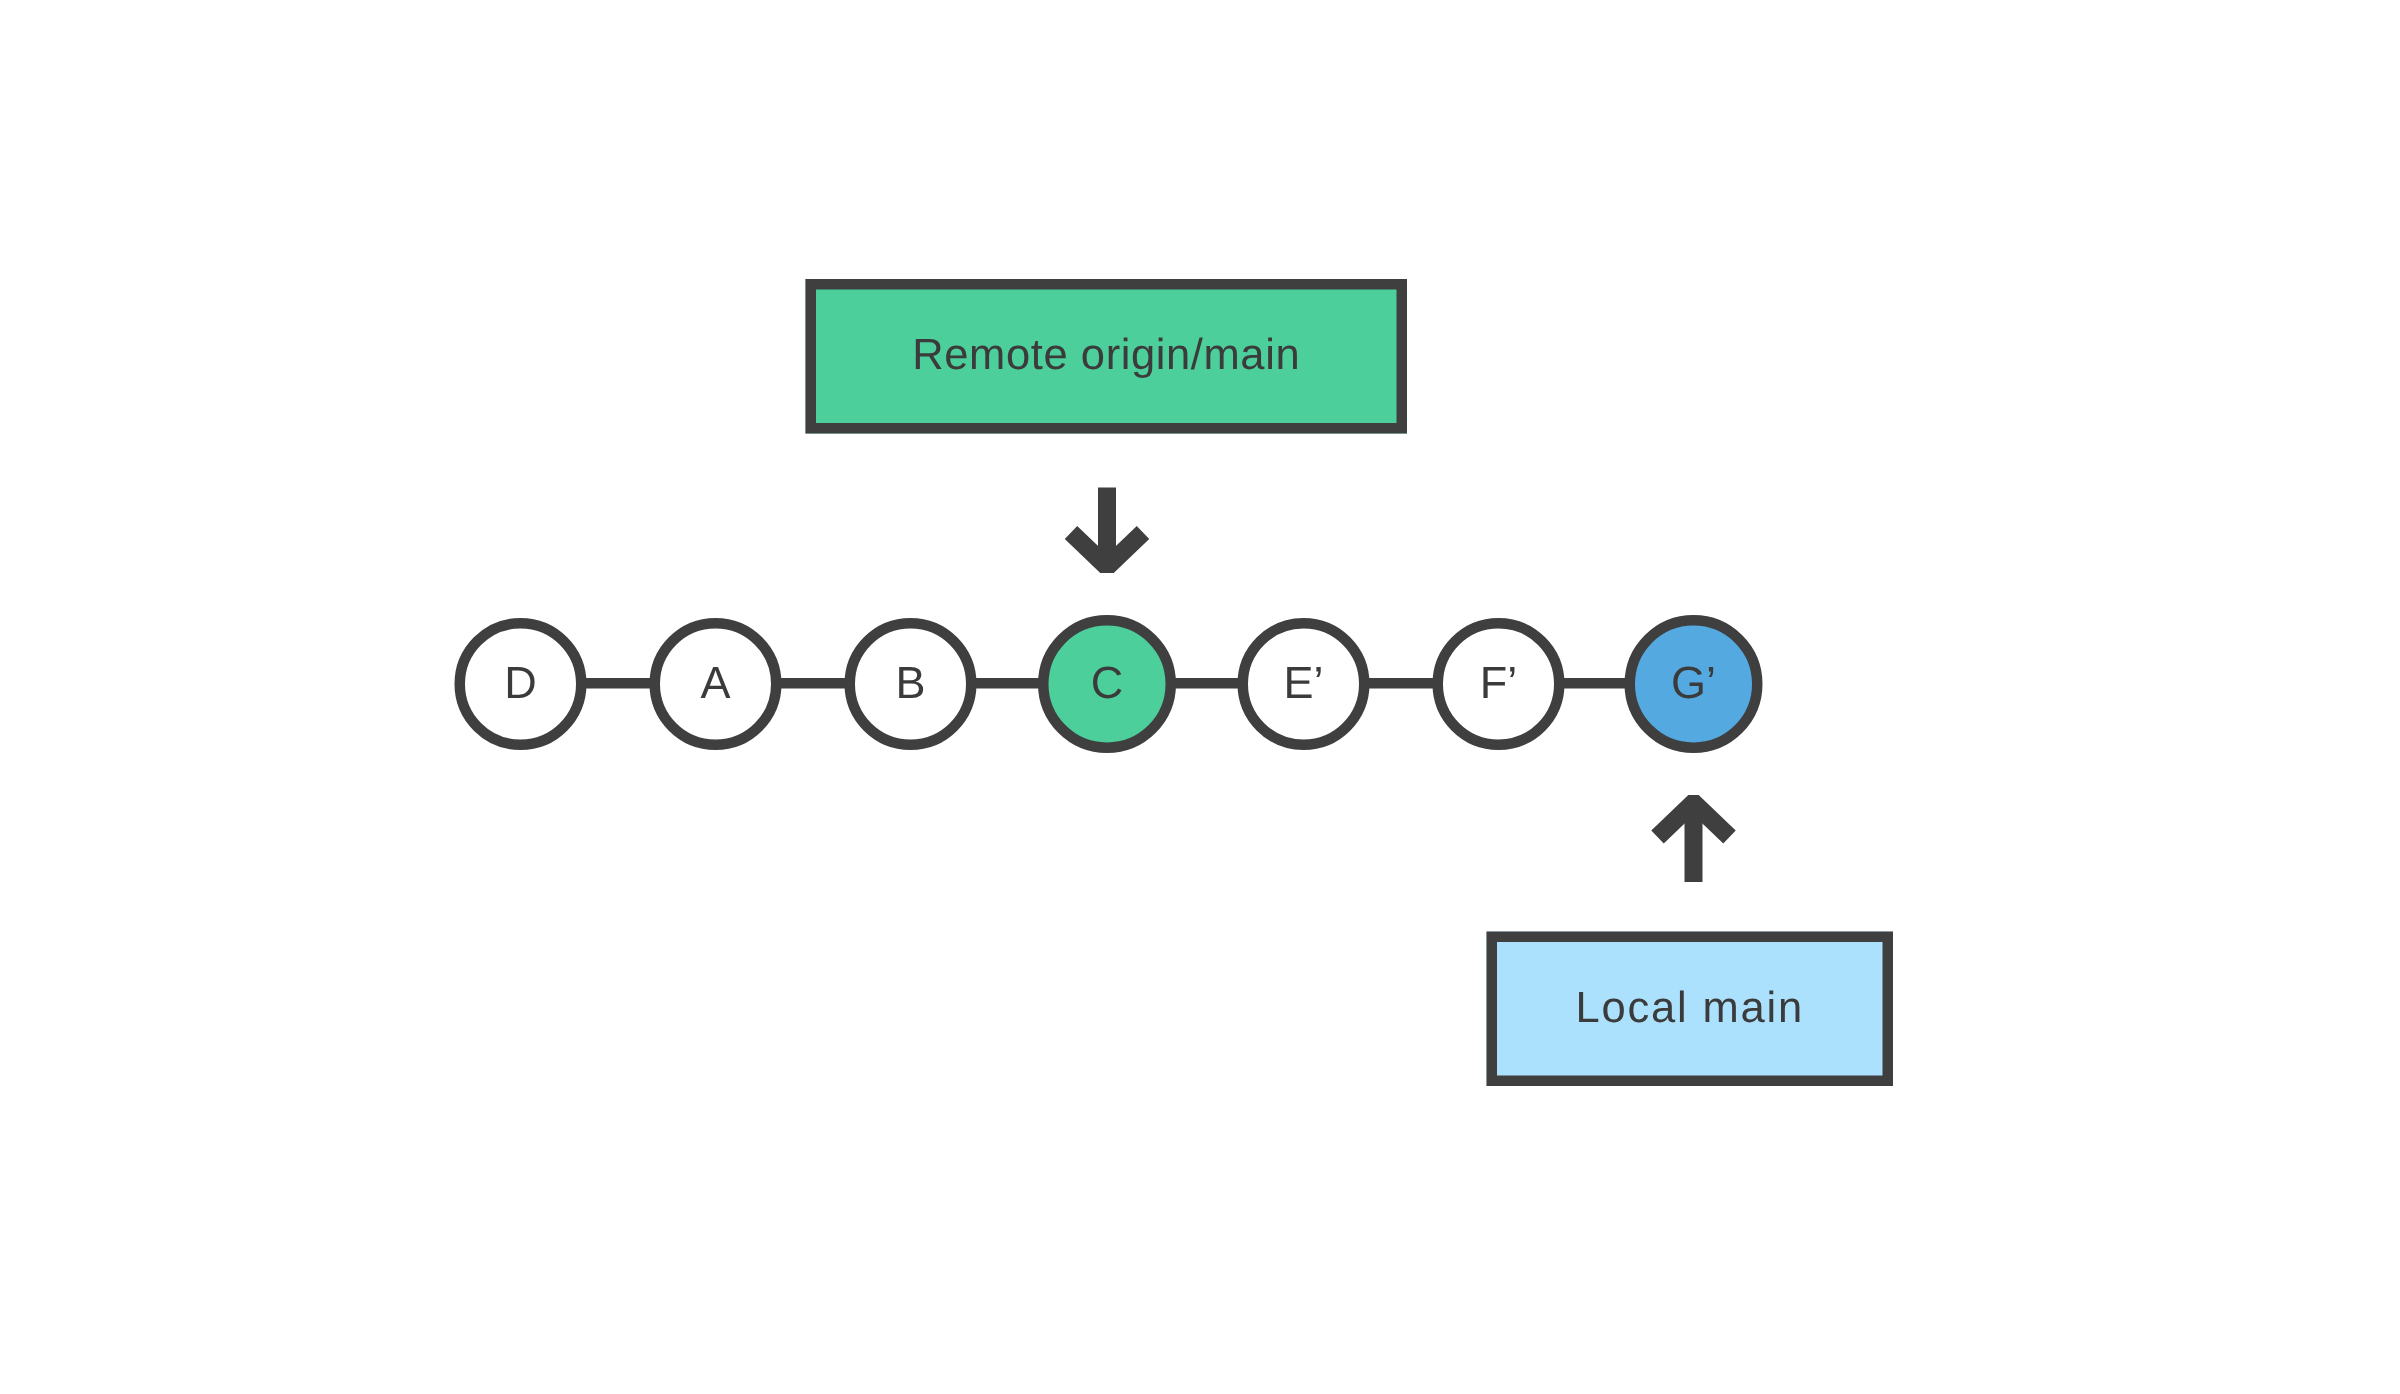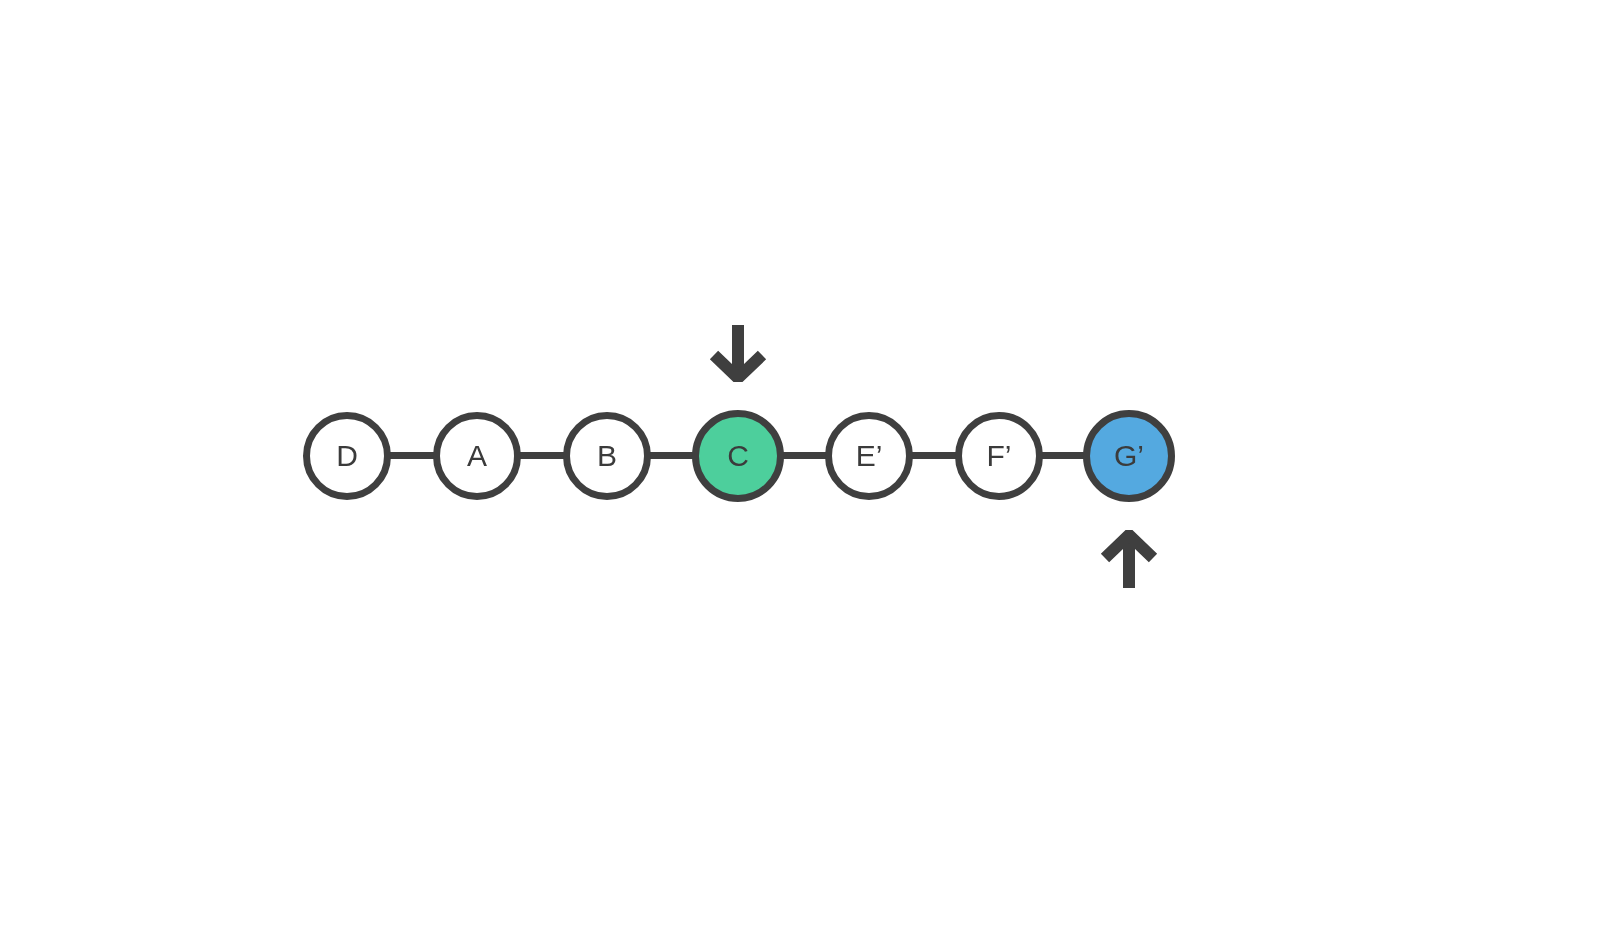--- a/index.html
+++ b/index.html
@@ -86,20 +86,23 @@
 
   
   .arrow { position: absolute; }
   .arrow svg { display: block; }
 </style>
 </head>
 <body>
 
 <div id="canvas">
 
+  <div id="remote-box" class="label-box">
+    <span class="box-text">Remote origin/main</span>
+  </div>
 
   <div class="arrow" style="left:709px; top:322px;">
     <svg width="58" height="60" viewBox="0 0 58 60">
       <path d="M29 3 L29 52" stroke="#3f3f3f" stroke-width="12" stroke-linecap="butt" fill="none"></path>
       <path d="M5 33 L29 56 L53 33" stroke="#3f3f3f" stroke-width="12" stroke-linecap="butt" stroke-linejoin="miter" fill="none"></path>
     </svg>
   </div>
 
   <div class="chain">
     <div class="connector" style="left:385px; width:62px;"></div>
@@ -132,14 +135,17 @@
     </div>
   </div>
 
   <div class="arrow" style="left:1100px; top:530px;">
     <svg width="58" height="62" viewBox="0 0 58 62">
       <path d="M29 58 L29 9" stroke="#3f3f3f" stroke-width="12" stroke-linecap="butt" fill="none"></path>
       <path d="M5 28 L29 5 L53 28" stroke="#3f3f3f" stroke-width="12" stroke-linecap="butt" stroke-linejoin="miter" fill="none"></path>
     </svg>
   </div>
 
+  <div id="local-box" class="label-box">
+    <span class="box-text">Local main</span>
+  </div>
 
 </div>
 
 </body></html>

